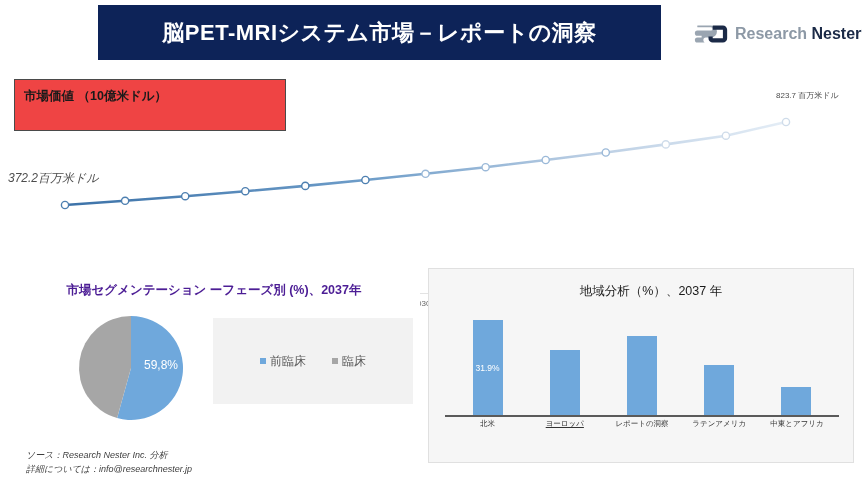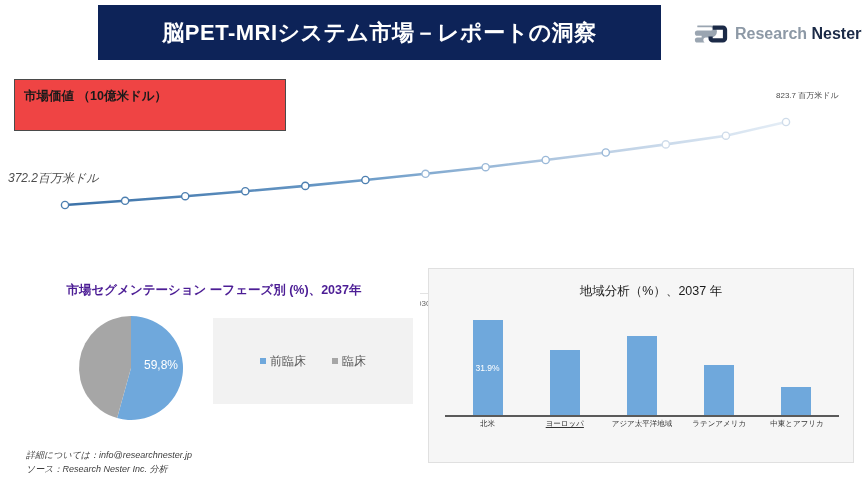--- a/index.html
+++ b/index.html
@@ -218,24 +218,24 @@
         </div>
         <div class="bar-col" style="height: 65.0743px; left: 100.8px; background: rgb(111, 168, 220);"></div>
         <div class="bar-col" style="height: 79.3371px; left: 178px; background: rgb(111, 168, 220);"></div>
         <div class="bar-col" style="height: 49.6229px; left: 255.2px; background: rgb(111, 168, 220);"></div>
         <div class="bar-col" style="height: 27.6343px; left: 332.4px; background: rgb(111, 168, 220);"></div>
       </div>
     <div class="bar-baseline"></div>
     <div class="bar-labels" id="bar-labels">
         <div class="bar-tick" style="left: 38.6px;">北米</div>
         <div class="bar-tick" style="left: 115.8px; text-decoration: underline;">ヨーロッパ</div>
-        <div class="bar-tick" style="left: 193px;">アジア太平洋地域</div>
+        <div class="bar-tick" style="left: 193px;">レポートの洞察</div>
         <div class="bar-tick" style="left: 270.2px;">ラテンアメリカ</div>
         <div class="bar-tick" style="left: 348px;">中東とアフリカ</div>
       </div>
   </div>
 
   <div class="footer">
+    <div class="footer-line">ソース：Research Nester Inc. 分析</div>
     <div class="footer-line">詳細については：info@researchnester.jp</div>
-    <div class="footer-line">ソース：Research Nester Inc. 分析</div>
   </div>
 
 </div>
 
 </body></html>

